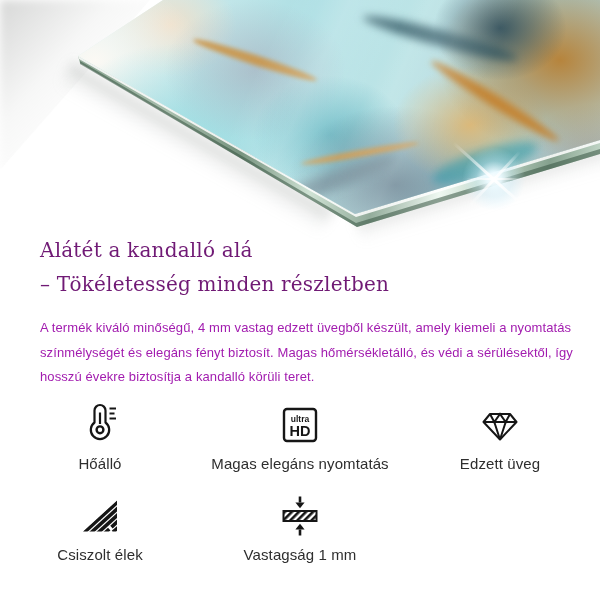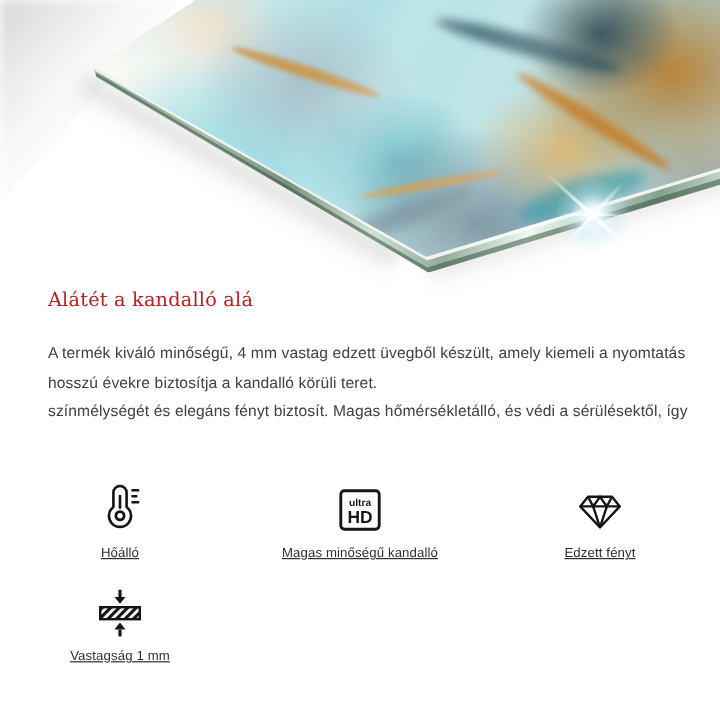--- a/index.html
+++ b/index.html
@@ -82,33 +82,33 @@
   .ray{position:absolute;background:linear-gradient(90deg, rgba(255,255,255,0) 0%, rgba(255,255,255,0.98) 50%, rgba(255,255,255,0) 100%);}
   .r1{left:-55px;top:-1.5px;width:110px;height:3px;transform:rotate(42deg);}
   .r2{left:-38px;top:-1.5px;width:76px;height:3px;transform:rotate(-47deg);}
   .r3{left:-28px;top:-1px;width:56px;height:2px;transform:rotate(0deg);}
 
   
   .content{position:absolute;left:40px;top:230px;width:530px;}
   h1{
     margin:3px 0 0 0;
     font-family:"DejaVu Serif","Liberation Serif",serif;
-    font-weight:400;font-size:16px;line-height:34px;color:#b91c1c;letter-spacing:0.2px;
-  }
-  .desc{margin-top:15px;font-size:13px;line-height:24.5px;color:#404040;letter-spacing:0.1px;}
+    font-weight:400;font-size:20px;line-height:34px;color:#701a75;letter-spacing:0.2px;
+  }
+  .desc{margin-top:15px;font-size:13px;line-height:24.5px;color:#a21caf;letter-spacing:0.1px;}
   .desc .dline{display:block;white-space:nowrap;}
 
   
   .features{
     position:absolute;left:0;top:403px;width:600px;
     display:grid;grid-template-columns:repeat(3,1fr);row-gap:22px;
   }
   .feature{display:flex;flex-direction:column;align-items:center;}
   .feature .icon{height:44px;width:44px;display:flex;align-items:center;justify-content:center;}
-  .feature .flabel{margin-top:8px;font-size:11px;color:#2e2e2e;letter-spacing:0.1px;text-decoration:underline;}
+  .feature .flabel{margin-top:8px;font-size:15px;color:#2e2e2e;letter-spacing:0.1px;}
   svg{display:block;}
 </style>
 </head>
 <body>
 
 <div class="page">
 
   <div class="hero">
     <div class="corner-shade"></div>
     <div class="shadow-left"></div>
@@ -127,25 +127,25 @@
     </div>
     <div class="sparkle">
       <div class="glow"></div>
       <div class="ray r1"></div>
       <div class="ray r2"></div>
       <div class="ray r3"></div>
     </div>
   </div>
 
   <div class="content">
-    <h1><span>Alátét a kandalló alá</span><br></h1>
+    <h1><span>Alátét a kandalló alá</span><br><span>– Tökéletesség minden részletben</span></h1>
     <div class="desc">
       <span class="dline">A termék kiváló minőségű, 4 mm vastag edzett üvegből készült, amely kiemeli a nyomtatás</span>
+      <span class="dline">színmélységét és elegáns fényt biztosít. Magas hőmérsékletálló, és védi a sérülésektől, így</span>
       <span class="dline">hosszú évekre biztosítja a kandalló körüli teret.</span>
-      <span class="dline">színmélységét és elegáns fényt biztosít. Magas hőmérsékletálló, és védi a sérülésektől, így</span>
     </div>
   </div>
 
   <div class="features">
 
     <div class="feature">
       <div class="icon">
         <svg width="44" height="44" viewBox="-22 -22 44 44" fill="none" stroke="#161616" stroke-width="2.2">
           <path d="M -5.5 -2.5 A 9.2 9.2 0 1 0 5.5 -2.5 L 5.5 -14.5 A 5.5 5.5 0 0 0 -5.5 -14.5 Z" stroke-linejoin="round"></path>
           <line x1="0" y1="-12.5" x2="0" y2="-1"></line>
@@ -159,36 +159,55 @@
     </div>
 
     <div class="feature">
       <div class="icon">
         <svg width="44" height="44" viewBox="-22 -22 44 44">
           <rect x="-16" y="-16" width="32" height="32" rx="3" fill="none" stroke="#161616" stroke-width="2.4"></rect>
           <text x="0" y="-3.5" text-anchor="middle" font-family="Liberation Sans, sans-serif" font-size="8.5" font-weight="700" fill="#161616">ultra</text>
           <text x="0" y="10.5" text-anchor="middle" font-family="Liberation Sans, sans-serif" font-size="14.5" font-weight="700" fill="#161616">HD</text>
         </svg>
       </div>
-      <div class="flabel">Magas minőségű kandalló</div>
+      <div class="flabel">Magas elegáns nyomtatás</div>
     </div>
 
 
     <div class="feature">
       <div class="icon">
         <svg width="44" height="44" viewBox="-22 -22 44 44" fill="none" stroke="#161616" stroke-width="2">
           <path d="M -10 -11 L 10 -11 L 16.5 -3 L 0 14.5 L -16.5 -3 Z" stroke-linejoin="round"></path>
           <path d="M -16.5 -3 L 16.5 -3"></path>
           <path d="M -10 -11 L -5.7 -3 L 0 -11 L 5.7 -3 L 10 -11"></path>
           <path d="M -5.7 -3 L 0 14.5 M 5.7 -3 L 0 14.5"></path>
         </svg>
       </div>
-      <div class="flabel">Edzett fényt</div>
-    </div>
-
+      <div class="flabel">Edzett üveg</div>
+    </div>
+
+    <div class="feature">
+      <div class="icon">
+        <svg width="44" height="44" viewBox="-22 -22 44 44">
+          <defs>
+            <clipPath id="triclip">
+                <polygon points="-17,15.5 17,15.5 17,-15.5"></polygon>
+              </clipPath>
+          </defs>
+          <g clip-path="url(#triclip)" stroke="#161616" stroke-width="3.6">
+            <line x1="-24" y1="23.9" x2="24" y2="-19.9"></line>
+            <line x1="-24" y1="30.4" x2="24" y2="-13.4"></line>
+            <line x1="-24" y1="36.9" x2="24" y2="-6.9"></line>
+            <line x1="-24" y1="43.4" x2="24" y2="-0.4" stroke-dasharray="13 3"></line>
+            <line x1="-24" y1="49.9" x2="24" y2="6.1" stroke-dasharray="7 3"></line>
+          </g>
+        </svg>
+      </div>
+      <div class="flabel">Csiszolt élek</div>
+    </div>
 
     <div class="feature">
       <div class="icon">
         <svg width="44" height="44" viewBox="-22 -22 44 44">
           <defs>
             <pattern id="hatch" width="5" height="5" patternUnits="userSpaceOnUse" patternTransform="rotate(45)">
               <rect width="5" height="5" fill="#ffffff"></rect>
               <rect width="2.6" height="5" fill="#161616"></rect>
             </pattern>
           </defs>

